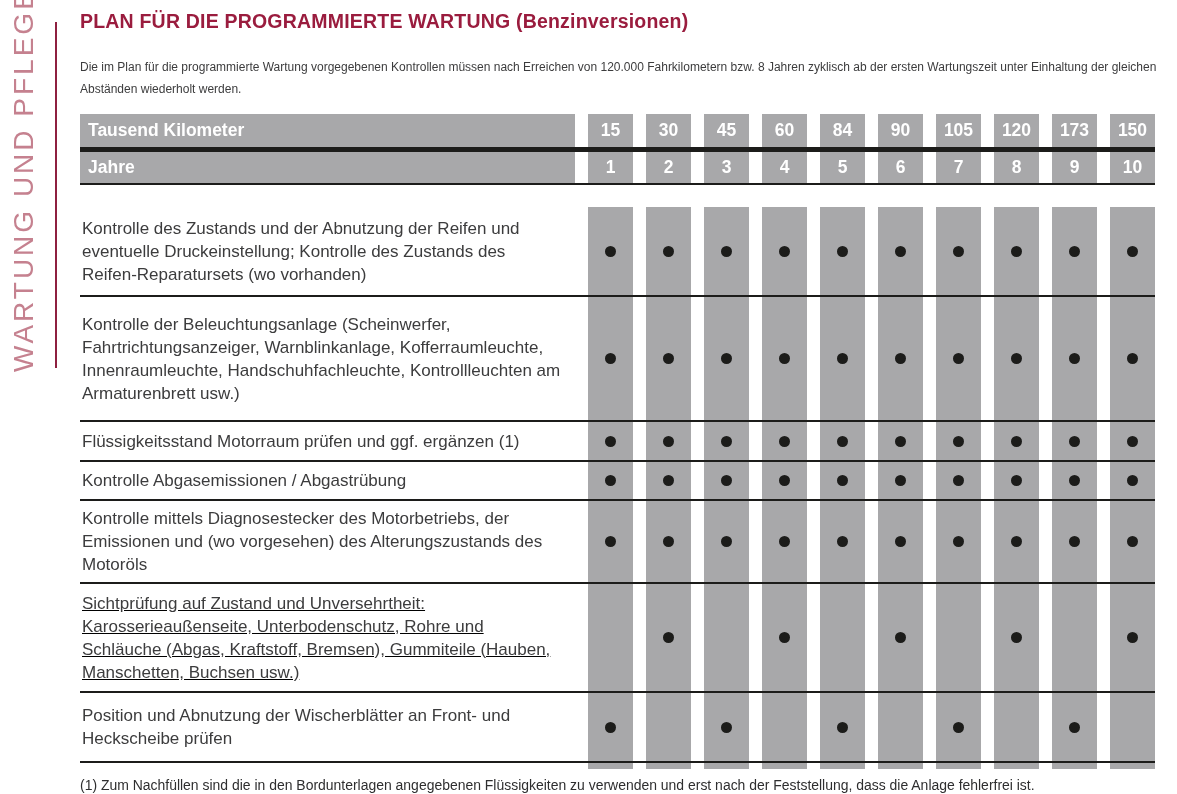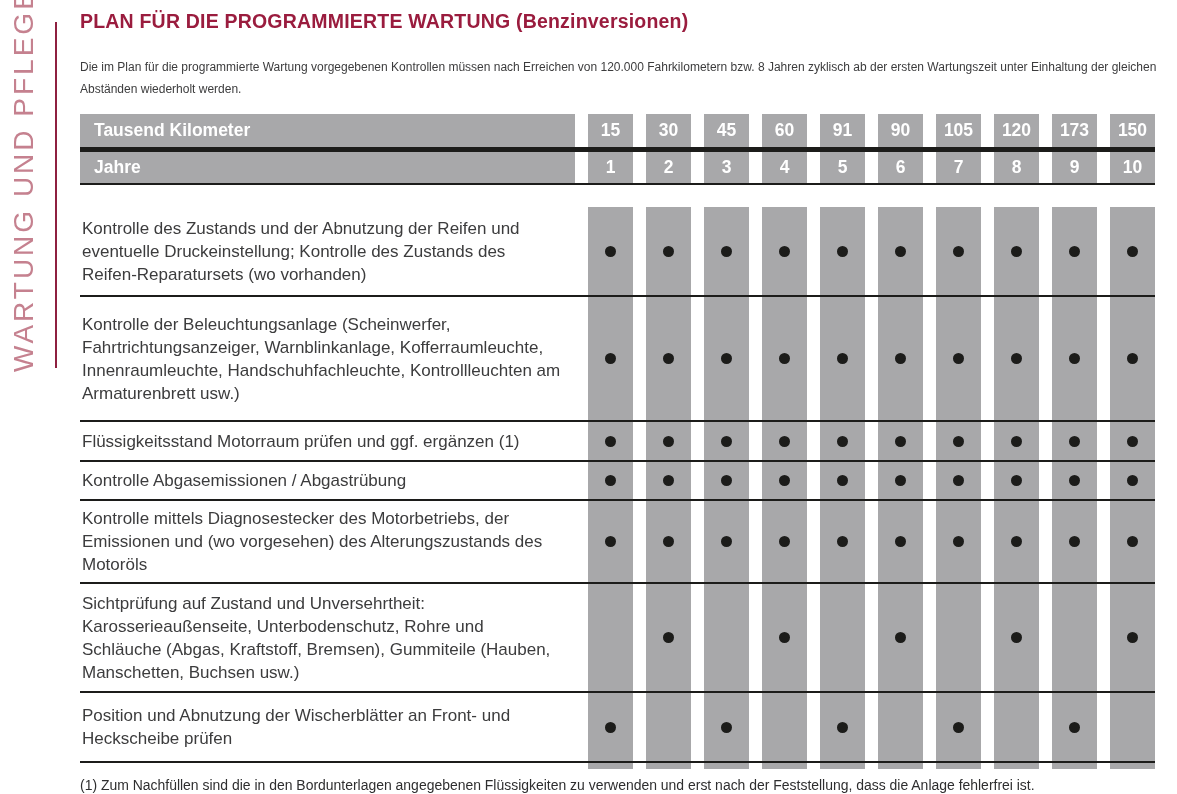--- a/index.html
+++ b/index.html
@@ -43,21 +43,21 @@
   .trow{display:flex;border-bottom:2px solid var(--line);}
   .trow.hdr-km{height:38px;border-bottom:5px solid var(--line);}
   .trow.hdr-yr{height:33px;}
   .trow.tail{height:6px;border-bottom:none;}
   .lblcell{
     width:495px;display:flex;align-items:center;
     color:var(--ink);font-size:17px;line-height:23px;padding:6px 14px 6px 2px;
   }
   .hdr-km .lblcell,.hdr-yr .lblcell{
     background:var(--gray);color:#fff;font-weight:bold;font-size:17.5px;
-    padding-left:14px;
+    padding-left:8px;
   }
   .col{width:58px;display:flex;}
   .stripe{
     width:45px;margin-left:13px;background:var(--gray);align-self:stretch;
     display:flex;align-items:center;justify-content:center;
   }
   .hdrnum{color:#fff;font-weight:bold;font-size:17.5px;}
   .dot{width:11px;height:11px;border-radius:50%;background:var(--line);}
 
   
@@ -97,21 +97,21 @@
               <span class="hdrnum">45</span>
             </div>
           </div>
           <div class="col">
             <div class="stripe">
               <span class="hdrnum">60</span>
             </div>
           </div>
           <div class="col">
             <div class="stripe">
-              <span class="hdrnum">91</span>
+              <span class="hdrnum">84</span>
             </div>
           </div>
           <div class="col">
             <div class="stripe">
               <span class="hdrnum">90</span>
             </div>
           </div>
           <div class="col">
             <div class="stripe">
               <span class="hdrnum">105</span>
@@ -447,21 +447,21 @@
               <div class="stripe">
                 <div class="dot"></div>
               </div>
             </div>
             <div class="col">
               <div class="stripe">
                 <div class="dot"></div>
               </div>
             </div>
           </div>
-          <div class="trow" style="min-height: 109px;">
+          <div class="trow" style="min-height: 109px; text-decoration: underline;">
             <div class="lblcell">Sichtprüfung auf Zustand und Unversehrtheit: Karosserieaußenseite, Unterbodenschutz, Rohre und Schläuche (Abgas, Kraftstoff, Bremsen), Gummiteile (Hauben, Manschetten, Buchsen usw.)</div>
             <div class="col">
               <div class="stripe"></div>
             </div>
             <div class="col">
               <div class="stripe">
                 <div class="dot"></div>
               </div>
             </div>
             <div class="col">

